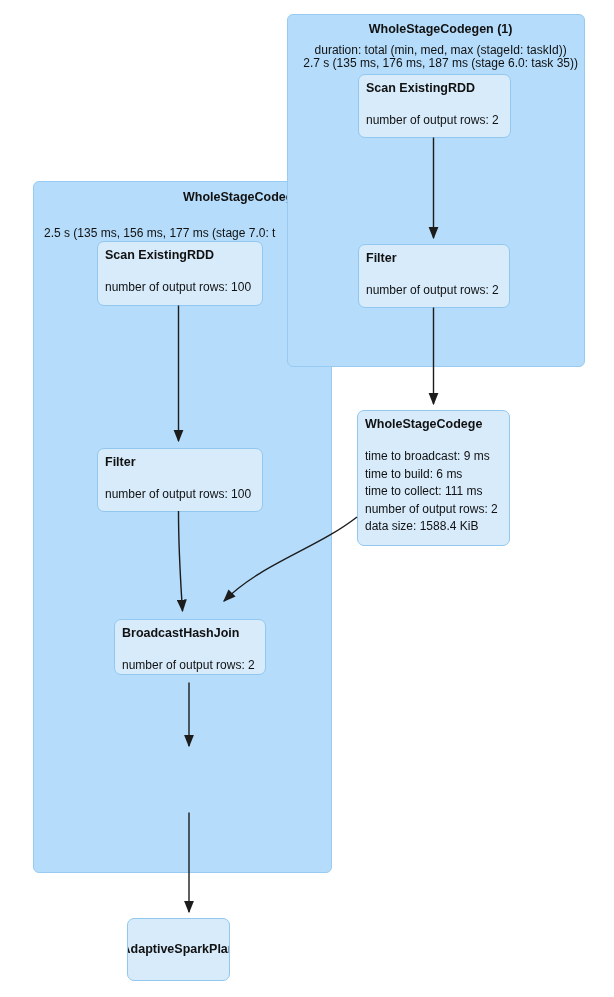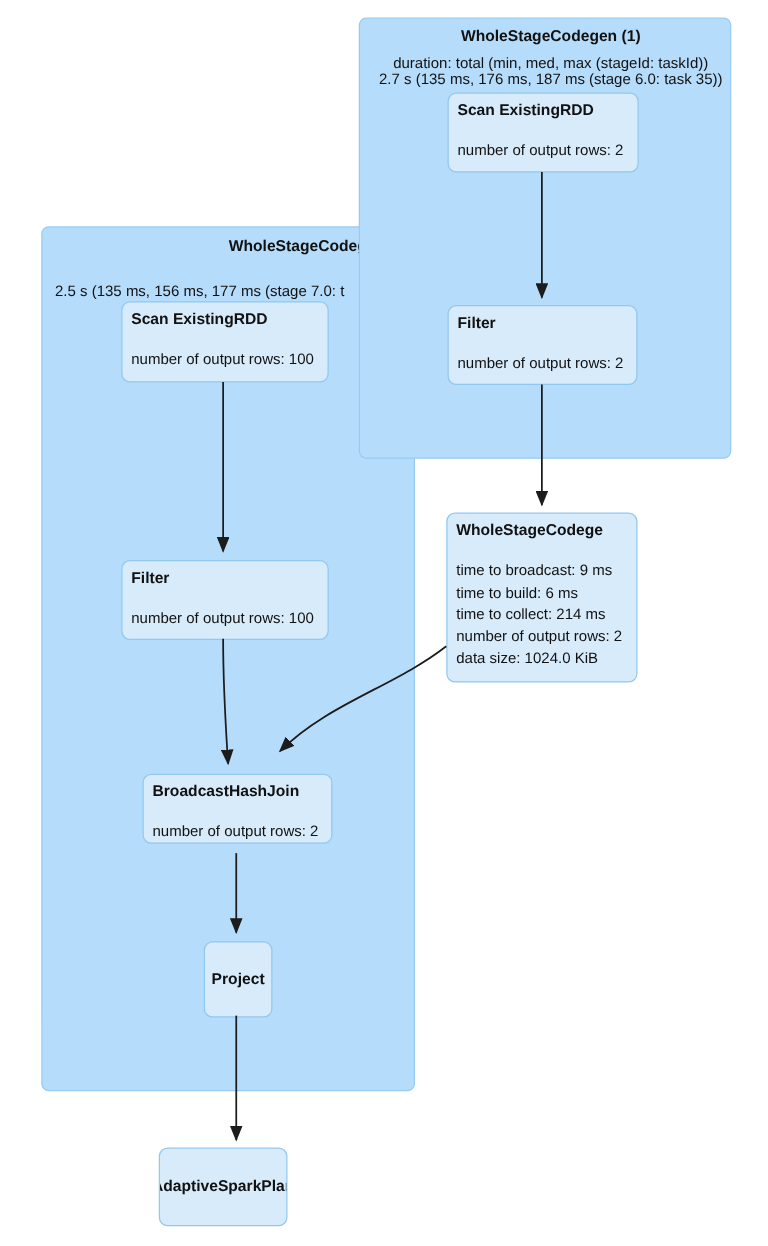--- a/index.html
+++ b/index.html
@@ -65,23 +65,20 @@
     <div class="node n-filter2">
       <div class="node-title">Filter</div>
       <div class="node-metric">number of output rows: 100</div>
     </div>
 
     <div class="node n-bhj">
       <div class="node-title">BroadcastHashJoin</div>
       <div class="node-metric">number of output rows: 2</div>
     </div>
 
-    <div class="node node--center n-project">
-      <div class="node-title">Project</div>
-    </div>
   </div>
 
   <div class="cluster cluster--right">
     <div class="cluster-label-right">
       <div class="cluster-title">WholeStageCodegen (1)</div>
       <div class="cluster-duration">
         <div>duration: total (min, med, max (stageId: taskId))</div>
         <div>2.7 s (135 ms, 176 ms, 187 ms (stage 6.0: task 35))</div>
       </div>
     </div>
@@ -94,23 +91,23 @@
     <div class="node n-filter1">
       <div class="node-title">Filter</div>
       <div class="node-metric">number of output rows: 2</div>
     </div>
   </div>
 
   <div class="node n-bex">
     <div class="node-title">WholeStageCodege</div>
     <div class="node-metric">time to broadcast: 9 ms</div>
     <div class="node-metric">time to build: 6 ms</div>
-    <div class="node-metric">time to collect: 214 ms</div>
+    <div class="node-metric">time to collect: 111 ms</div>
     <div class="node-metric">number of output rows: 2</div>
-    <div class="node-metric">data size: 1024.0 KiB</div>
+    <div class="node-metric">data size: 1588.4 KiB</div>
   </div>
 
   <div class="node node--center n-asp">
     <div class="node-title">AdaptiveSparkPlan</div>
   </div>
 
   <svg class="edges" width="614" height="997">
     <defs>
       <marker id="arrow" viewBox="0 0 10 8" refX="9" refY="4" markerWidth="9" markerHeight="7.2" orient="auto">
         <path class="arrowhead" d="M0,0 L10,4 L0,8 z"></path>

